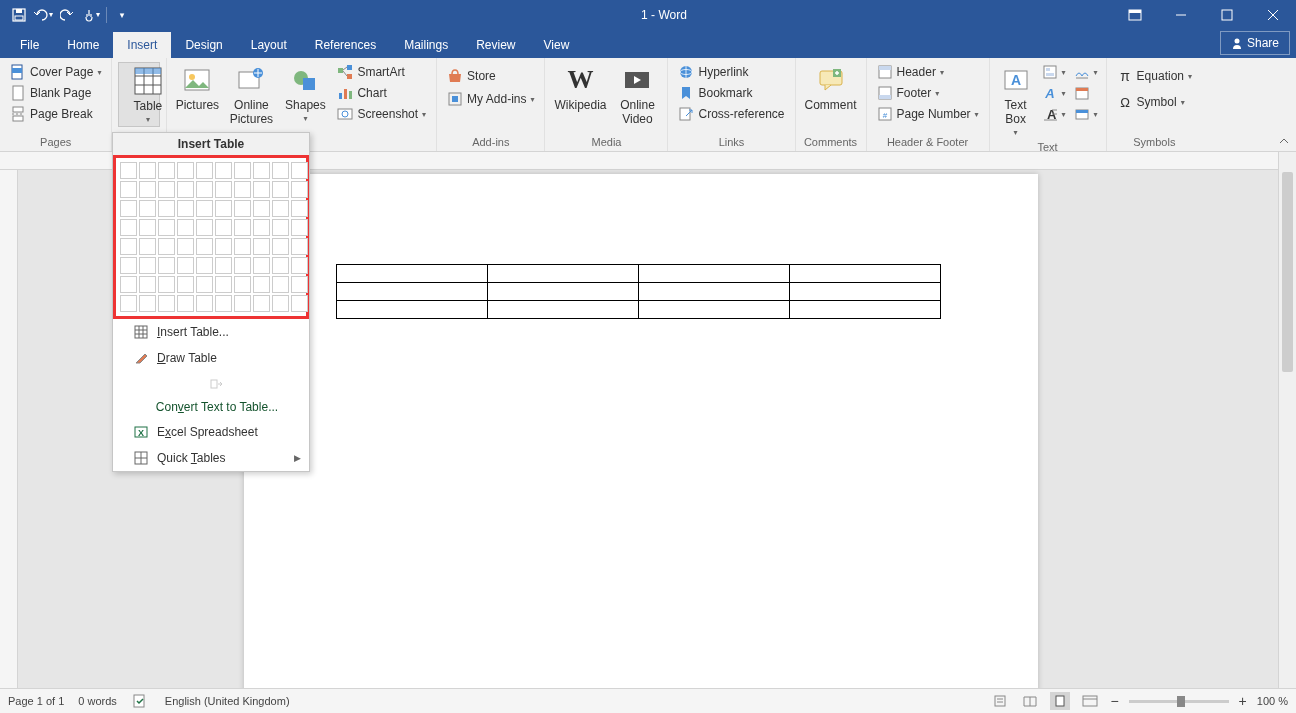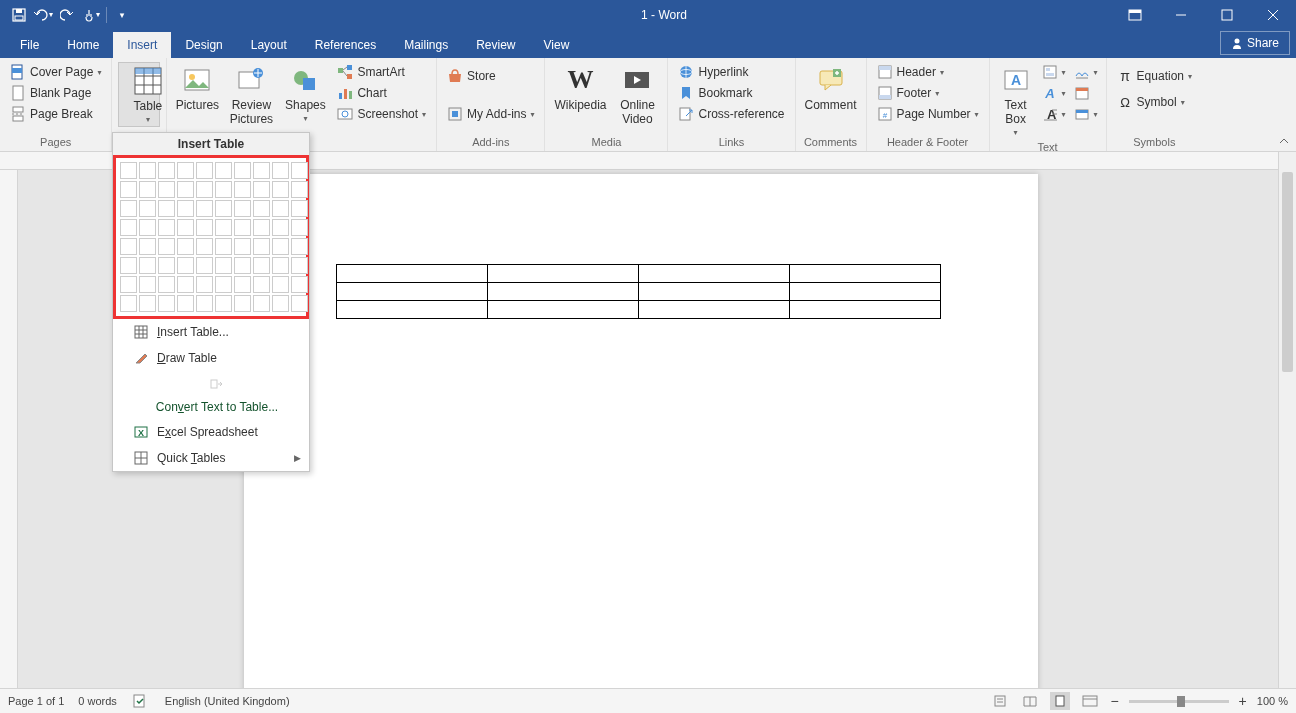--- a/index.html
+++ b/index.html
@@ -213,21 +213,21 @@
           <span>Pictures</span>
         </div>
       <div class="bigbtn" style="width:52px">
           <div class="icn">
             <svg width="28" height="28">
               <rect x="2" y="6" width="20" height="16" fill="#fff" stroke="#888"></rect>
               <circle cx="21" cy="7" r="5" fill="#4a90d9"></circle>
               <path d="M17 7 L25 7 M21 3 L21 11" stroke="#fff"></path>
             </svg>
           </div>
-          <span>Review Pictures</span>
+          <span>Online Pictures</span>
         </div>
       <div class="bigbtn">
           <div class="icn">
             <svg width="28" height="28">
               <circle cx="10" cy="12" r="7" fill="#7fb77e"></circle>
               <rect x="12" y="12" width="12" height="12" fill="#4a90d9"></rect>
             </svg>
           </div>
           <span>Shapes</span>
           <span class="chev">▾</span>
@@ -259,21 +259,21 @@
             <span>Screenshot</span>
             <span class="chev">▾</span>
           </div>
       </div>
     </div>
     <div class="glabel" style="visibility:hidden">Illustrations</div>
   </div>
 
   <div class="group">
     <div class="gbody">
-      <div class="vstack" style="gap:18px;padding-top:4px">
+      <div class="vstack" style="gap:3px;padding-top:4px">
         <div class="cmd">
             <svg width="16" height="16">
               <path d="M2 6 L14 6 L13 14 L3 14 Z" fill="#e07b53"></path>
               <path d="M5 6 Q5 2 8 2 Q11 2 11 6" fill="none" stroke="#e07b53" stroke-width="1.5"></path>
             </svg>
             <span>Store</span>
           </div>
         <div class="cmd">
             <svg width="16" height="16">
               <rect x="2" y="2" width="12" height="12" fill="none" stroke="#888"></rect>

